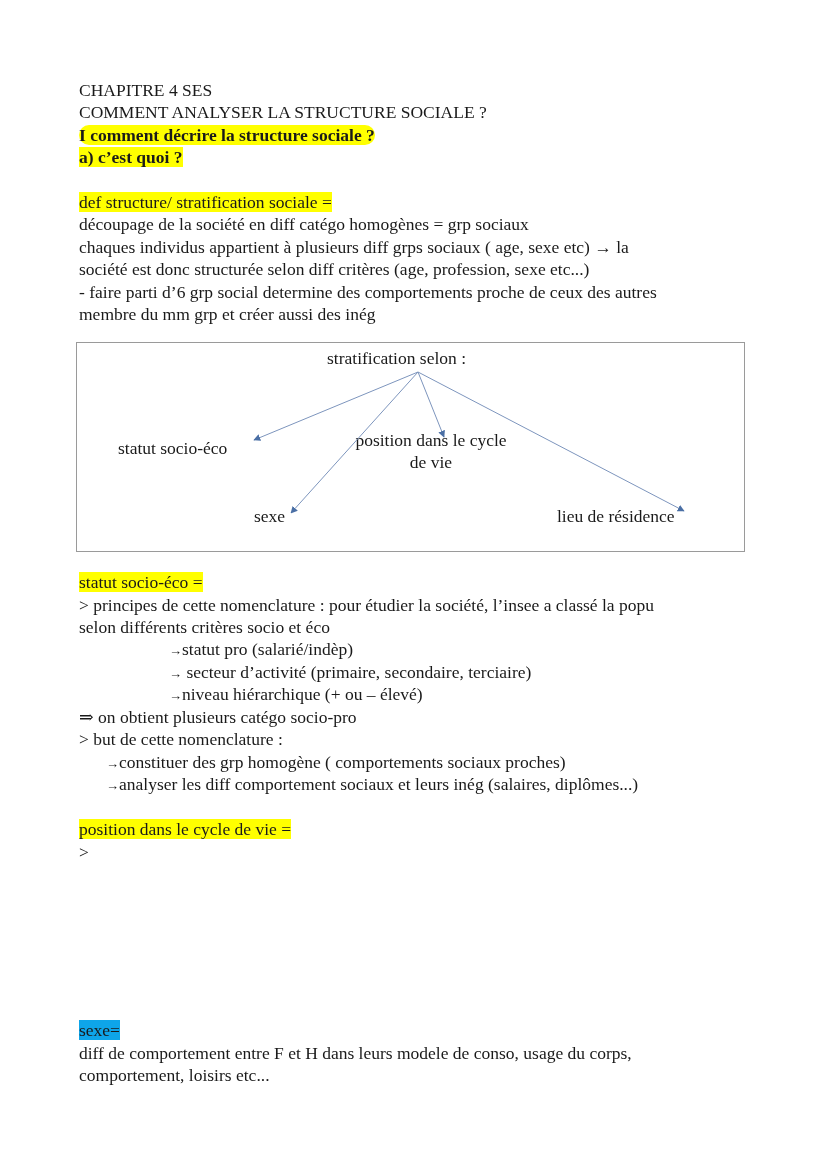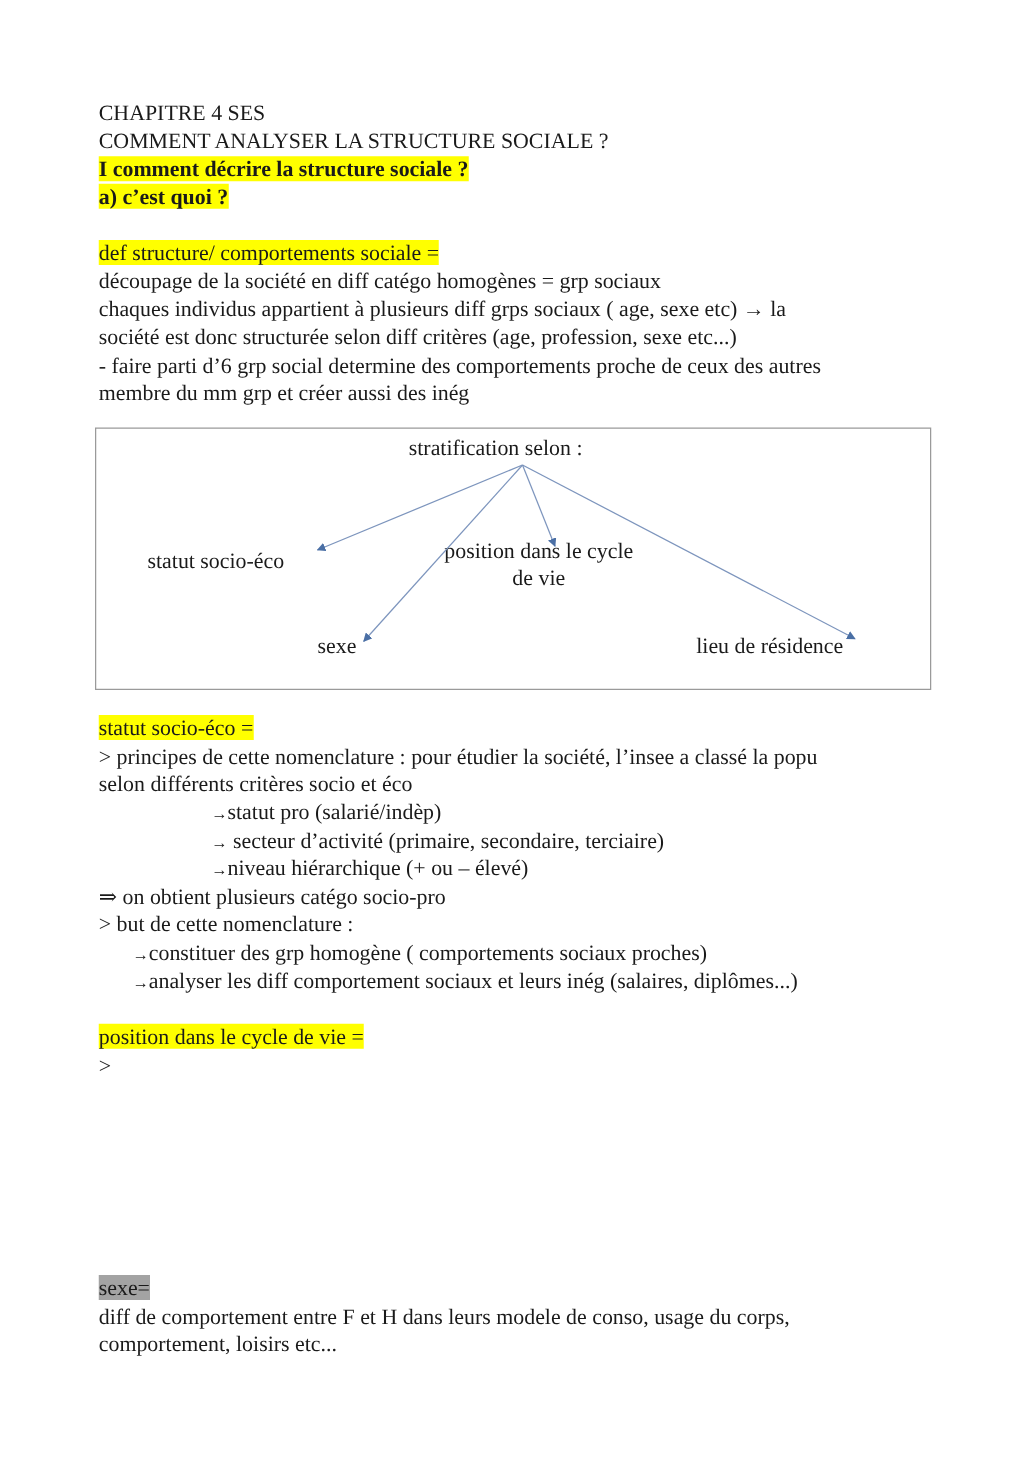--- a/index.html
+++ b/index.html
@@ -14,24 +14,24 @@
     #diagram-box { position: absolute; left: 76px; top: 342px; width: 669px; height: 210px;
       border: 1px solid #9a9a9a; box-sizing: border-box; }
     #diagram-svg { position: absolute; left: 0; top: 0; width: 828px; height: 1171px; pointer-events: none; }
     .dlabel { position: absolute; white-space: nowrap; line-height: 22px; text-align: center; }
   </style>
 </head>
 <body>
 
 <div class="line" style="top:79px">CHAPITRE 4 SES</div>
 <div class="line" style="top:101px">COMMENT ANALYSER LA STRUCTURE SOCIALE ?</div>
-<div class="line" style="top:124px"><span class="hl bold" style="background: rgb(255, 255, 0);">I comment décrire la structure sociale ?</span></div>
+<div class="line" style="top:124px"><span class="hl bold" style="background: rgb(255, 255, 0); border-radius: 10px;">I comment décrire la structure sociale ?</span></div>
 <div class="line" style="top:146px"><span class="hl bold" style="background: rgb(255, 255, 0);">a) c’est quoi ?</span></div>
 
-<div class="line" style="top:191px"><span class="hl" style="background: rgb(255, 255, 0);">def structure/ comportements sociale =</span></div>
+<div class="line" style="top:191px"><span class="hl" style="background: rgb(255, 255, 0);">def structure/ stratification sociale =</span></div>
 <div class="line" style="top:213px">découpage de la société en diff catégo homogènes = grp sociaux</div>
 <div class="line" style="top:236px">chaques individus appartient à plusieurs diff grps sociaux ( age, sexe etc) → la</div>
 <div class="line" style="top:258px">société est donc structurée selon diff critères (age, profession, sexe etc...)</div>
 <div class="line" style="top:281px">- faire parti d’6 grp social determine des comportements proche de ceux des autres</div>
 <div class="line" style="top:303px">membre du mm grp et créer aussi des inég</div>
 
 <div id="diagram-box"></div>
 <div class="dlabel" style="left:327px; top:347px;">stratification selon :</div>
 <div class="dlabel" style="left:118px; top:437px;">statut socio-éco</div>
 <div class="dlabel" style="left:346px; top:429px; width:170px;">
@@ -59,15 +59,15 @@
 <div class="line indent1" style="top:661px"><span class="arr">→</span><span style="white-space:pre"> secteur d’activité (primaire, secondaire, terciaire)</span></div>
 <div class="line indent1" style="top:683px"><span class="arr">→</span><span>niveau hiérarchique (+ ou – élevé)</span></div>
 <div class="line" style="top:706px">⇒ on obtient plusieurs catégo socio-pro</div>
 <div class="line" style="top:728px">&gt; but de cette nomenclature :</div>
 <div class="line indent2" style="top:751px"><span class="arr">→</span><span>constituer des grp homogène ( comportements sociaux proches)</span></div>
 <div class="line indent2" style="top:773px"><span class="arr">→</span><span>analyser les diff comportement sociaux et leurs inég (salaires, diplômes...)</span></div>
 
 <div class="line" style="top:818px"><span class="hl" style="background: rgb(255, 255, 0);">position dans le cycle de vie =</span></div>
 <div class="line" style="top:841px">&gt;</div>
 
-<div class="line" style="top:1019px"><span class="hl" style="background: #a3a3a3;">sexe=</span></div>
+<div class="line" style="top:1019px"><span class="hl" style="background: #0ea5e9;">sexe=</span></div>
 <div class="line" style="top:1042px">diff de comportement entre F et H dans leurs modele de conso, usage du corps,</div>
 <div class="line" style="top:1064px">comportement, loisirs etc...</div>
 
 </body></html>

